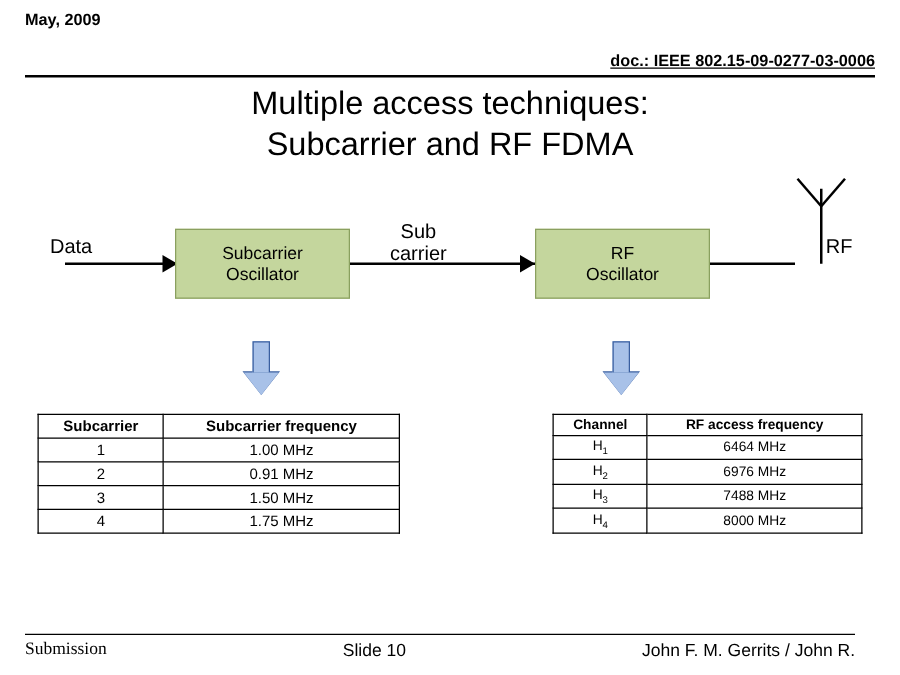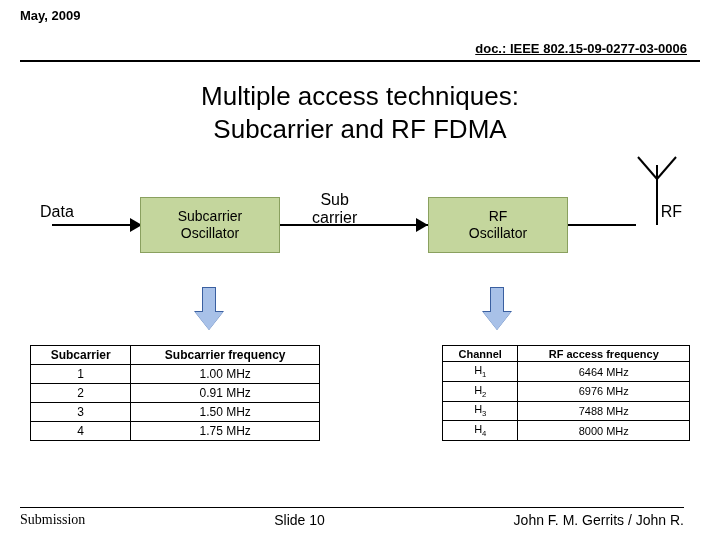--- a/index.html
+++ b/index.html
@@ -6,35 +6,35 @@
   body {
     width: 720px;
     height: 540px;
     font-family: Arial, sans-serif;
     background: #fff;
     position: relative;
   }
   .header {
     display: flex;
     justify-content: space-between;
-    padding: 8px 33px 4px 20px;
+    padding: 8px 20px 4px 20px;
     font-size: 13px;
     font-weight: bold;
   }
   .header .right { text-decoration: underline; margin-top: 33px; }
   .hr-top {
     border: none;
     border-top: 2px solid #000;
     margin: 0 20px;
   }
   .title {
     text-align: center;
     font-size: 26px;
     font-weight: normal;
-    padding: 18px 20px 10px 20px;
+    padding: 4px 20px 10px 20px;
     line-height: 1.25;
   }
   .diagram {
     position: relative;
     height: 190px;
     margin: 0 20px;
   }
   .label {
     position: absolute;
     font-size: 16px;

